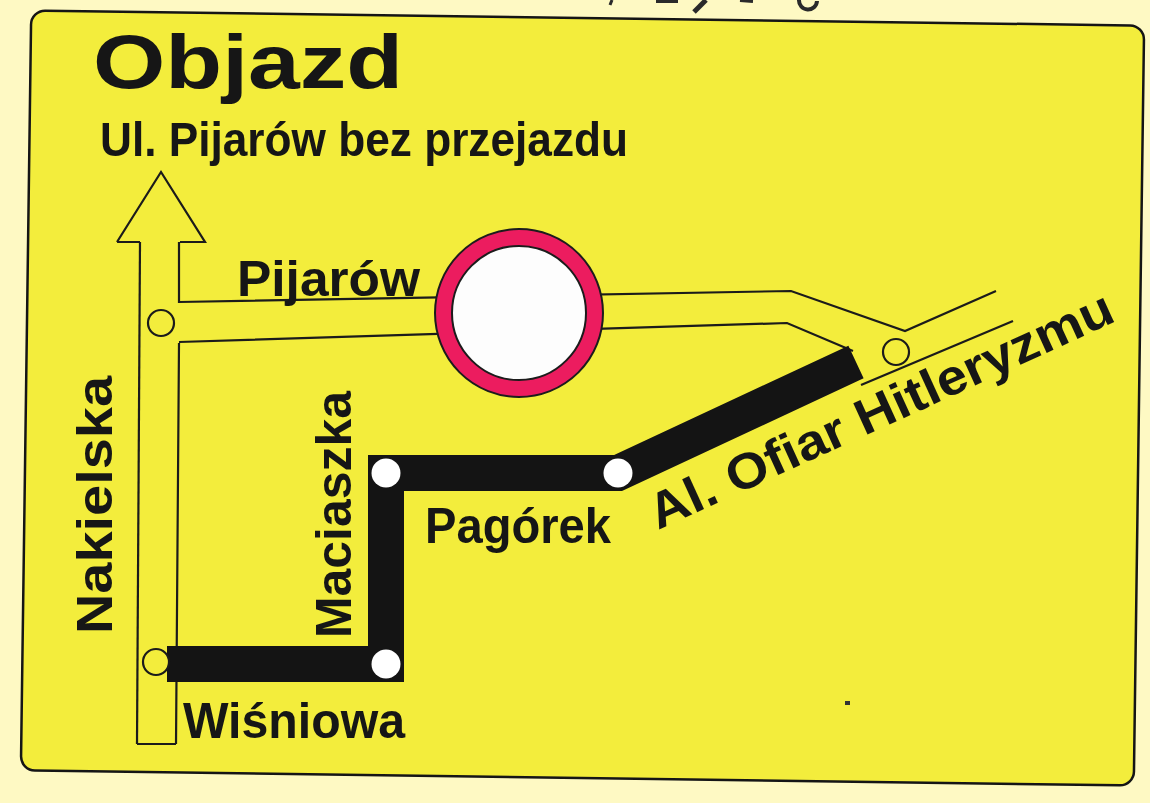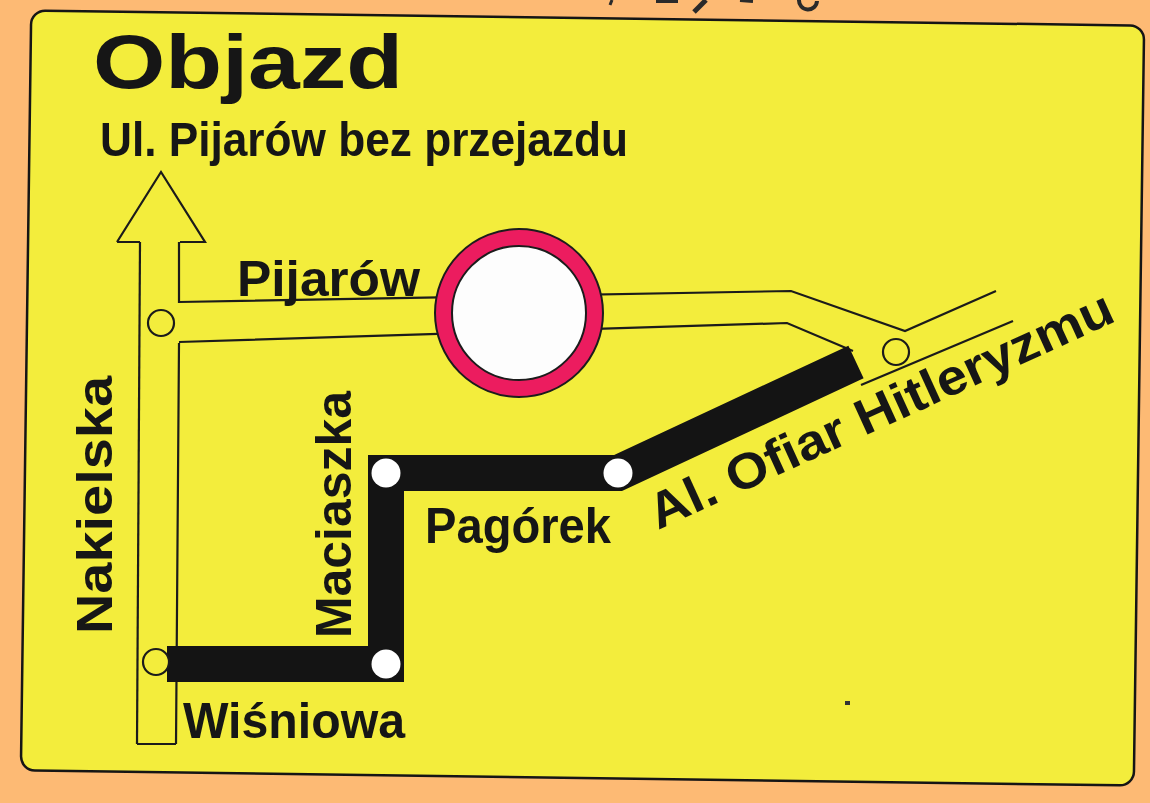--- a/index.html
+++ b/index.html
@@ -1,16 +1,16 @@
 <!DOCTYPE html>
 <html><head>
 <meta charset="utf-8">
 <style>
   html,body{margin:0;padding:0;background:#fdfdfb;}
-  .page{position:relative;width:1150px;height:803px;background:#fdba74;overflow:hidden;}
+  .page{position:relative;width:1150px;height:803px;background:#fef9c3;overflow:hidden;}
   svg{position:absolute;left:0;top:0;}
   .label{fill:#161616;font-family:"Liberation Sans",sans-serif;font-weight:700;}
   .title{font-size:76px;}
   .subtitle{font-size:48px;}
   .street{font-size:50px;}
   .mark{stroke:#2a2a2a;fill:none;}
 </style>
 </head>
 <body>
 

